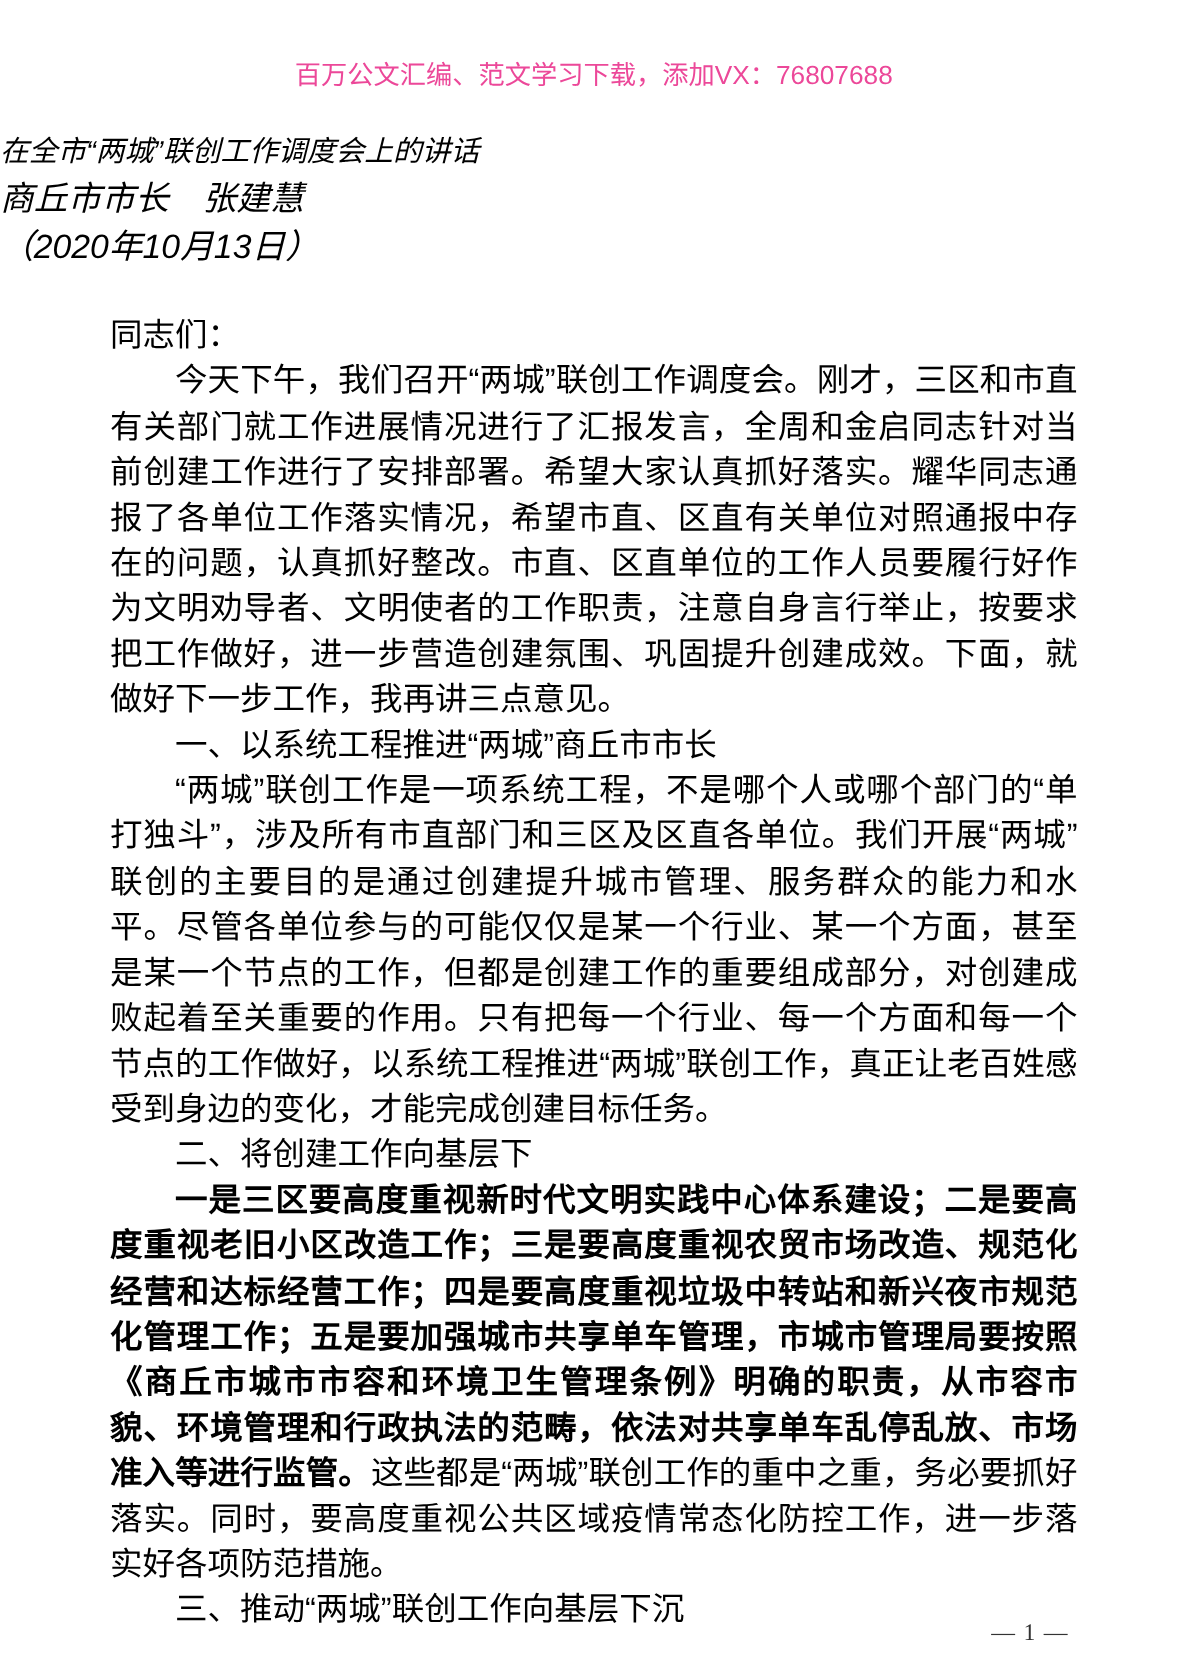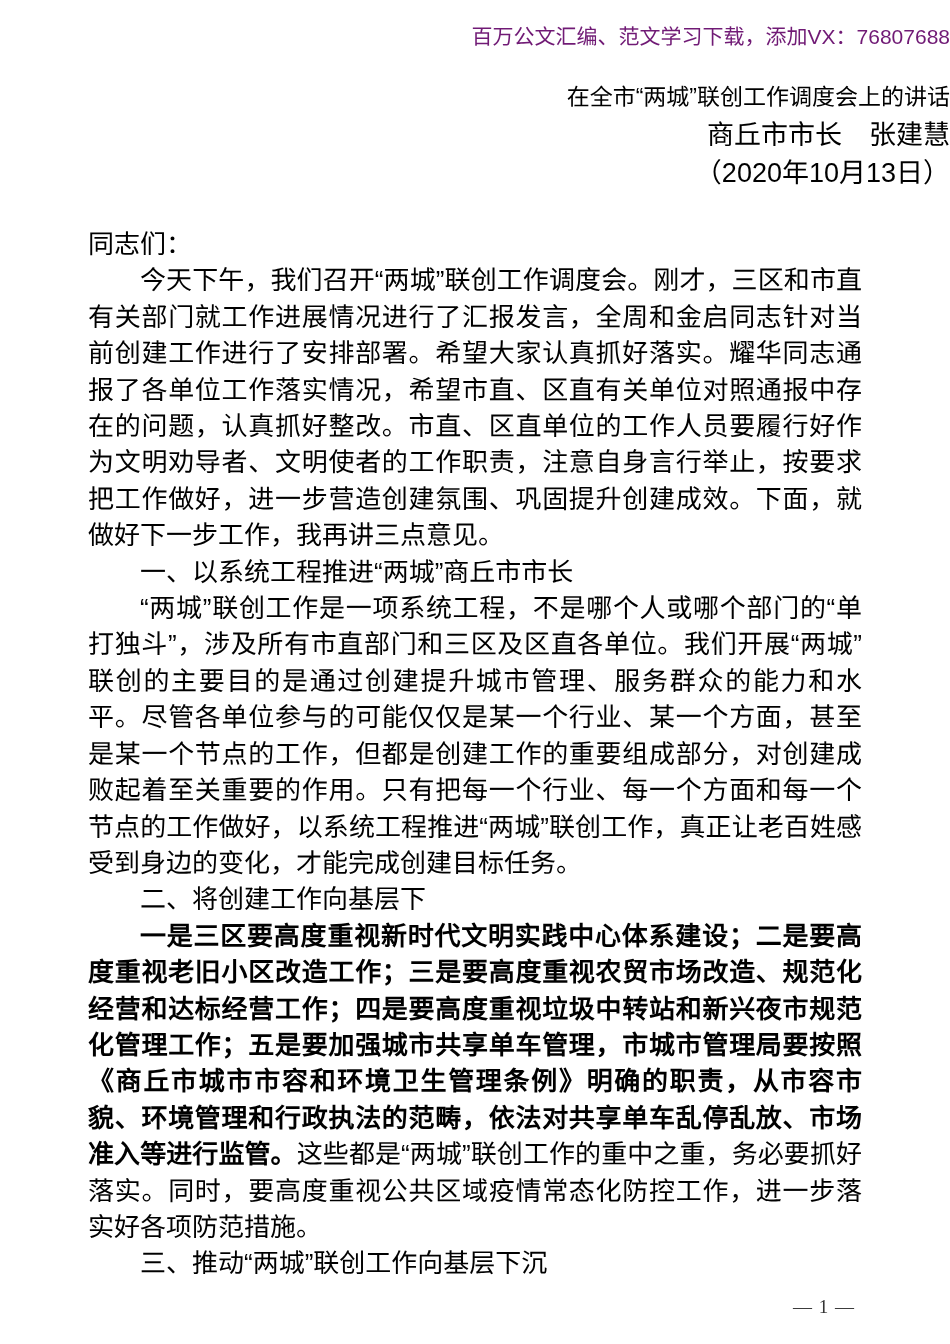--- a/index.html
+++ b/index.html
@@ -13,29 +13,30 @@
     color: #000000;
   }
   .page {
     position: absolute;
     top: 0; left: 0;
     width: 950px;
     height: 1344px;
     background: #ffffff;
   }
   .ad-banner {
-    margin-top: 24px;
-    text-align: right;
+    margin-top: 48px;
+    text-align: center;
     font-size: 21px;
     line-height: 26px;
-    color: #701a75;
+    color: #ec4899;
   }
   .title-block {
     margin-top: 28px;
-    text-align: right;
+    text-align: left;
+    font-style: italic;
   }
   .doc-title {
     font-size: 23px;
     line-height: 38px;
     font-weight: normal;
     margin: 0;
   }
   .doc-speaker, .doc-date {
     font-size: 27px;
     line-height: 38px;

